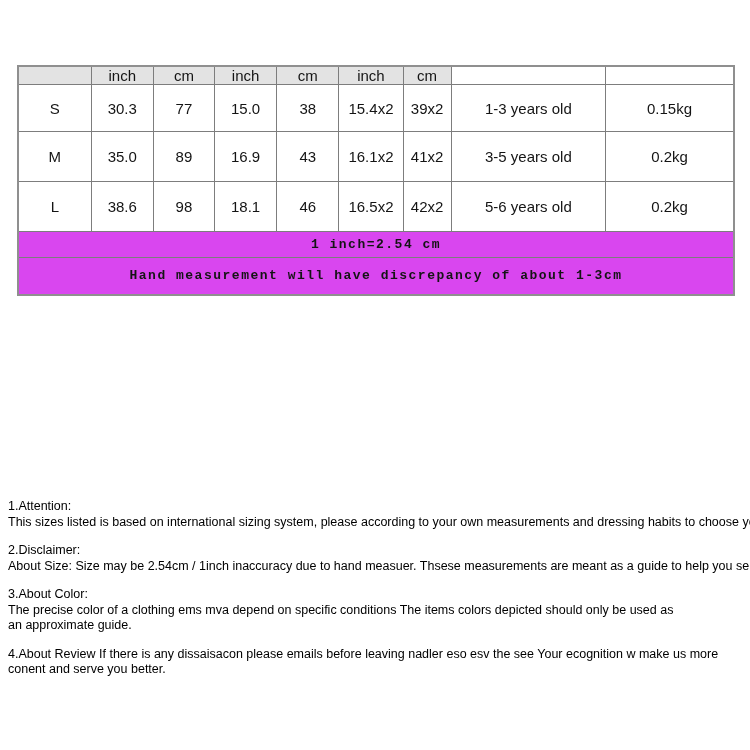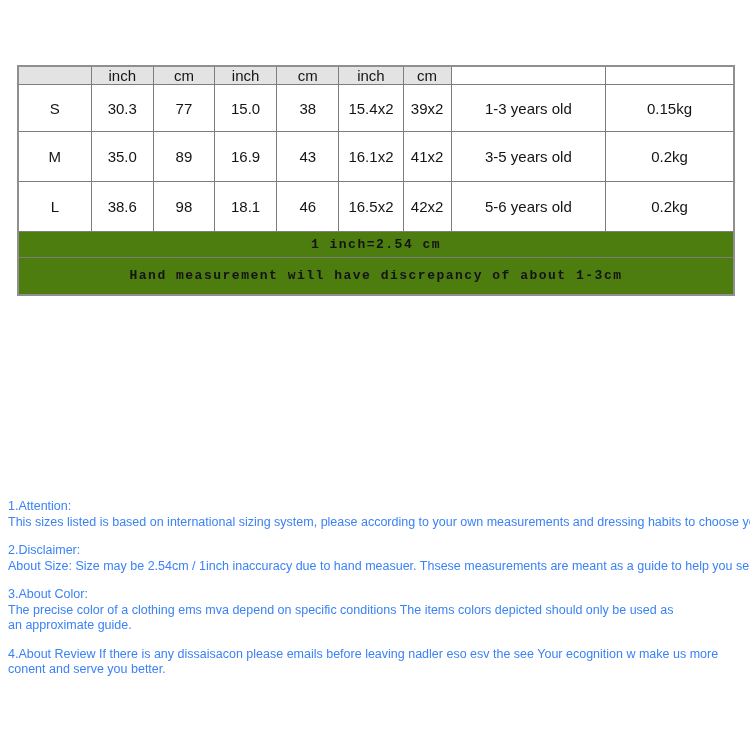--- a/index.html
+++ b/index.html
@@ -34,37 +34,37 @@
     font-size: 15px;
     background: #e3e3e3;
   }
   tr.unit-row td.blank-white { background: #ffffff; }
   tr.data-row td {
     font-size: 15px;
     background: #ffffff;
   }
   tr.data-row { height: 48px; }
   tr.note-row td {
-    background: #4d7c0f;
+    background: #d946ef;
     font-family: "Liberation Mono", monospace;
     font-weight: bold;
     font-size: 13px;
     letter-spacing: 1.5px;
   }
   tr.note-row.first td { height: 26px; }
   tr.note-row.second td { height: 37px; }
 
   .notes {
     position: absolute;
     left: 8px;
     top: 499px;
     width: 740px;
     font-size: 12.5px;
     line-height: 15.5px;
-    color: #3b82f6;
+    color: #000000;
   }
   .notes .para { margin-bottom: 13px; }
   .notes .line { white-space: nowrap; }
 </style>
 </head>
 <body>
 
 <table class="size-table">
   <colgroup>
     <col style="width:73px">

